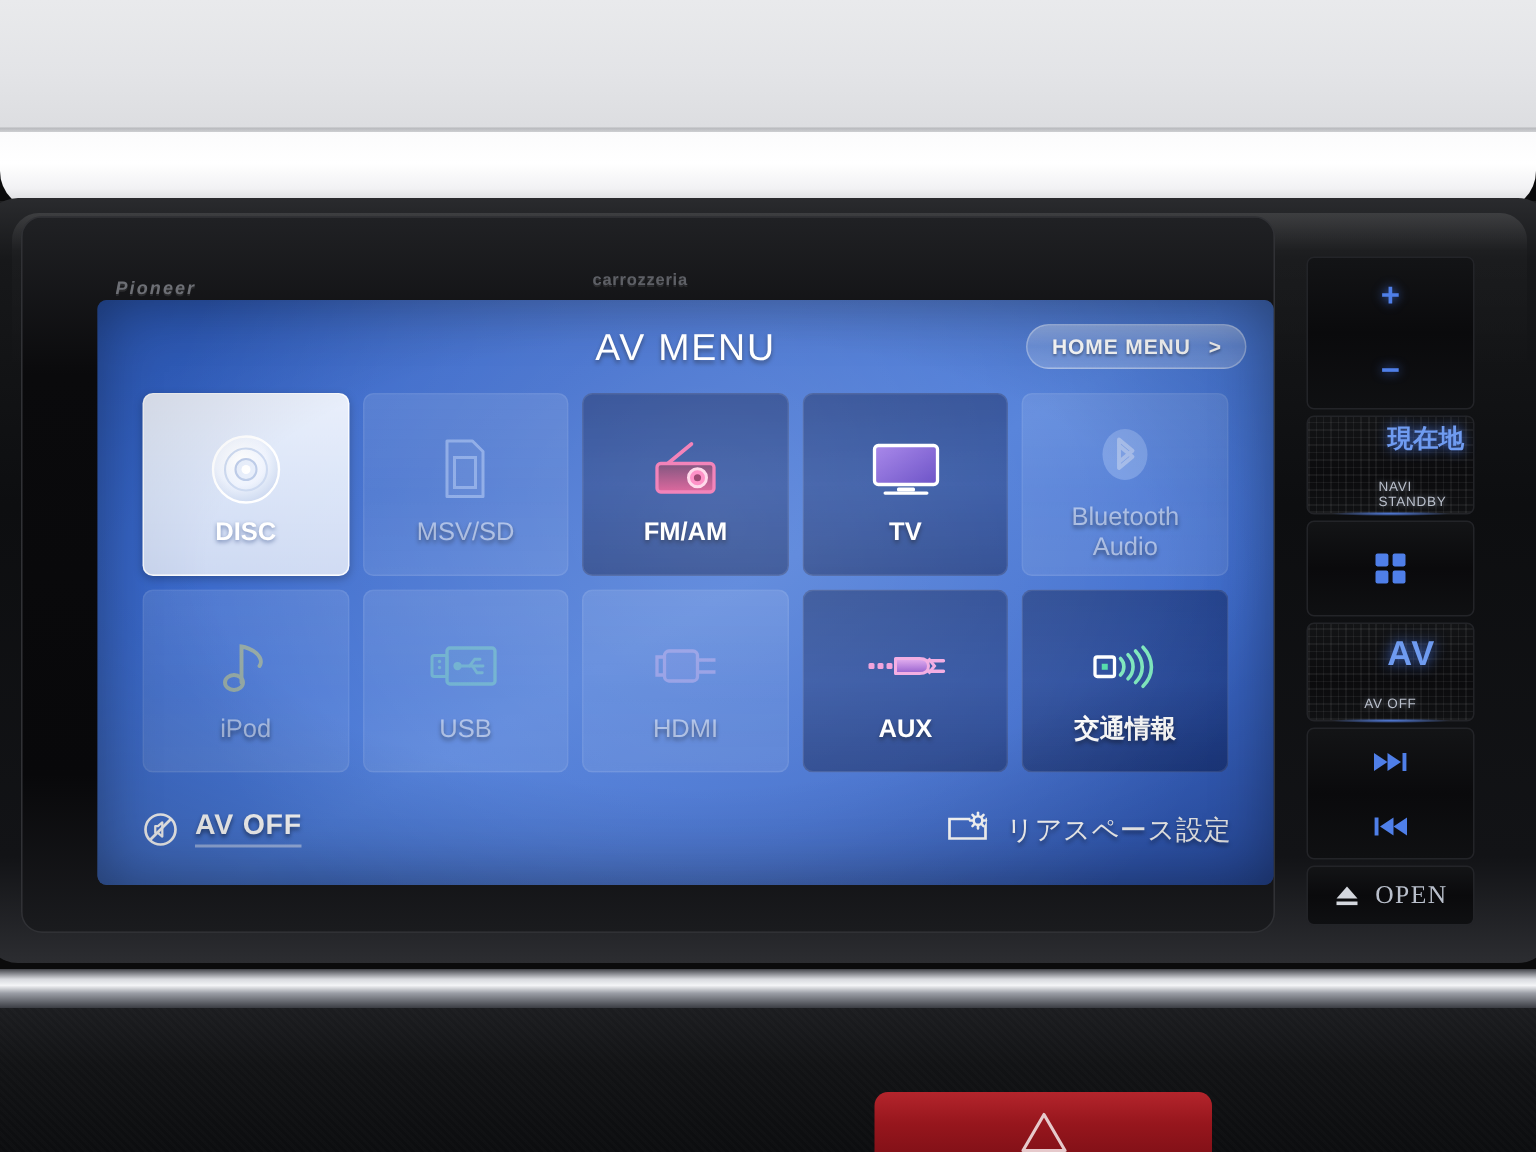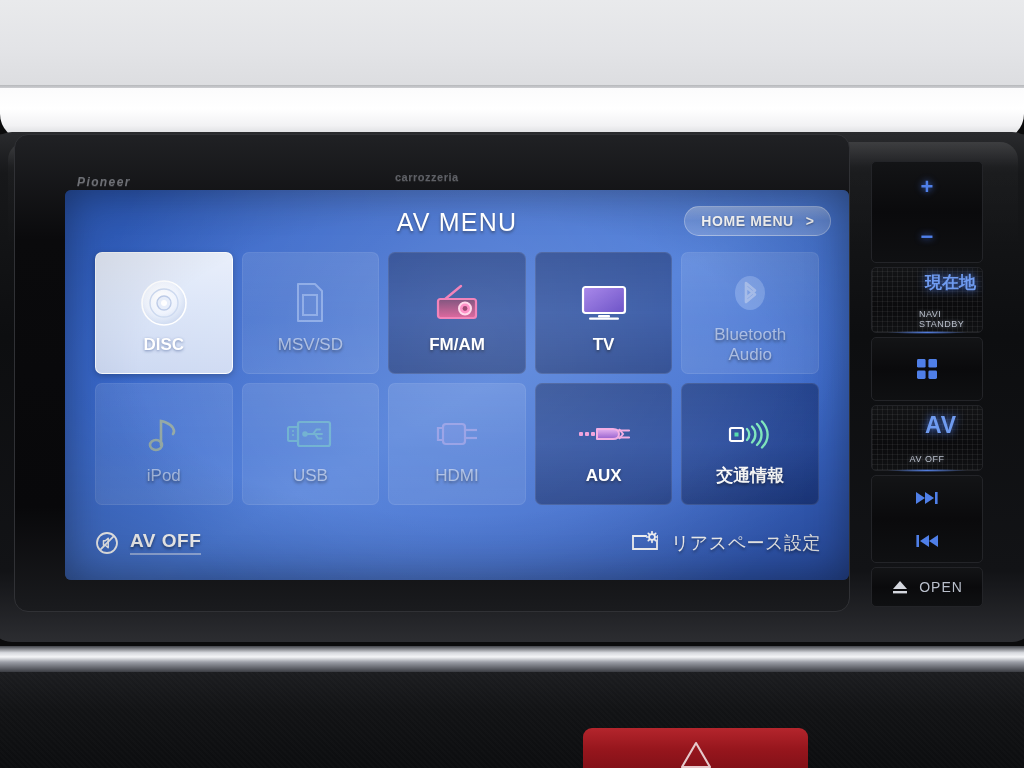--- a/index.html
+++ b/index.html
@@ -38,21 +38,21 @@
     border-radius: 22px;
   }
   #bezel-gloss {
     position: absolute; left: 8px; top: 142px; width: 1010px; height: 492px;
     border-radius: 18px;
     background: linear-gradient(180deg, rgba(255,255,255,.11) 0%, rgba(255,255,255,.02) 5%, rgba(0,0,0,0) 22%);
     pointer-events: none;
   }
 
   #unit {
-    position: absolute; left: 14px; top: 134px; width: 836px; height: 478px;
+    position: absolute; left: 14px; top: 144px; width: 836px; height: 478px;
     background: linear-gradient(180deg, #202124 0%, #0a0a0c 22%, #08080a 78%, #1a1b1e 100%);
     border-radius: 14px;
     border: 1px solid #303135;
   }
 
   .brand {
     position: absolute; color: #6d6f75; font-size: 12px;
     letter-spacing: 1.4px; font-style: italic; font-weight: bold;
     text-shadow: 0 1px 0 rgba(255,255,255,.09);
   }
@@ -200,21 +200,21 @@
   #key-apps    { top: 176px; height: 64px; }
   #key-av      { top: 244px; height: 66px; }
   #key-track   { top: 314px; height: 88px; justify-content: space-around; }
   #key-open    { top: 406px; height: 40px; flex-direction: row; gap: 10px; }
 
   #navi-ja { color: #6f9bf0; font-size: 17px; font-weight: bold;
              text-shadow: 0 0 8px rgba(80,130,250,.9); }
   #navi-sub, #av-sub { font-size: 9px; color: #b9bfcb; letter-spacing: .5px; }
   #av-big { color: #6f9bf0; font-size: 23px; font-weight: bold; letter-spacing: 1px;
             text-shadow: 0 0 9px rgba(80,130,250,.9); padding-left: 28px; }
-  #open-label { color: #b9bfcb; font-size: 14px; letter-spacing: 1px; }
+  #open-label { color: #b9bfcb; font-size: 17px; letter-spacing: 1px; font-family: Liberation Serif, serif; }
 
   
   #chrome-strip {
     position: absolute; left: 0; top: 646px; width: 1024px; height: 26px;
     background: linear-gradient(180deg, #42444a 0%, #d7d9de 26%, #f4f5f7 42%, #9b9ea6 62%, #3b3d43 100%);
   }
   #lower-dash {
     position: absolute; left: 0; top: 672px; width: 1024px; height: 96px;
     background: linear-gradient(180deg, #1c1d20 0%, #121315 40%, #0c0d0f 100%);
   }

